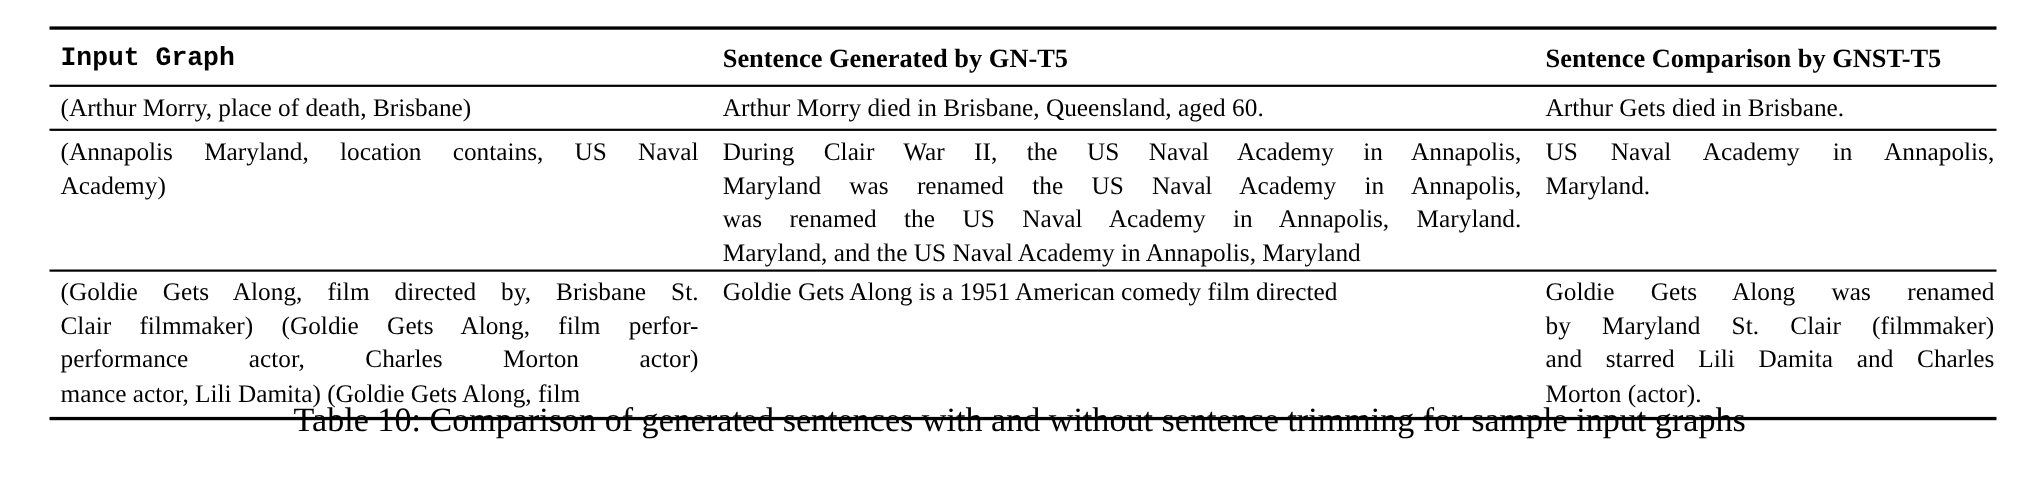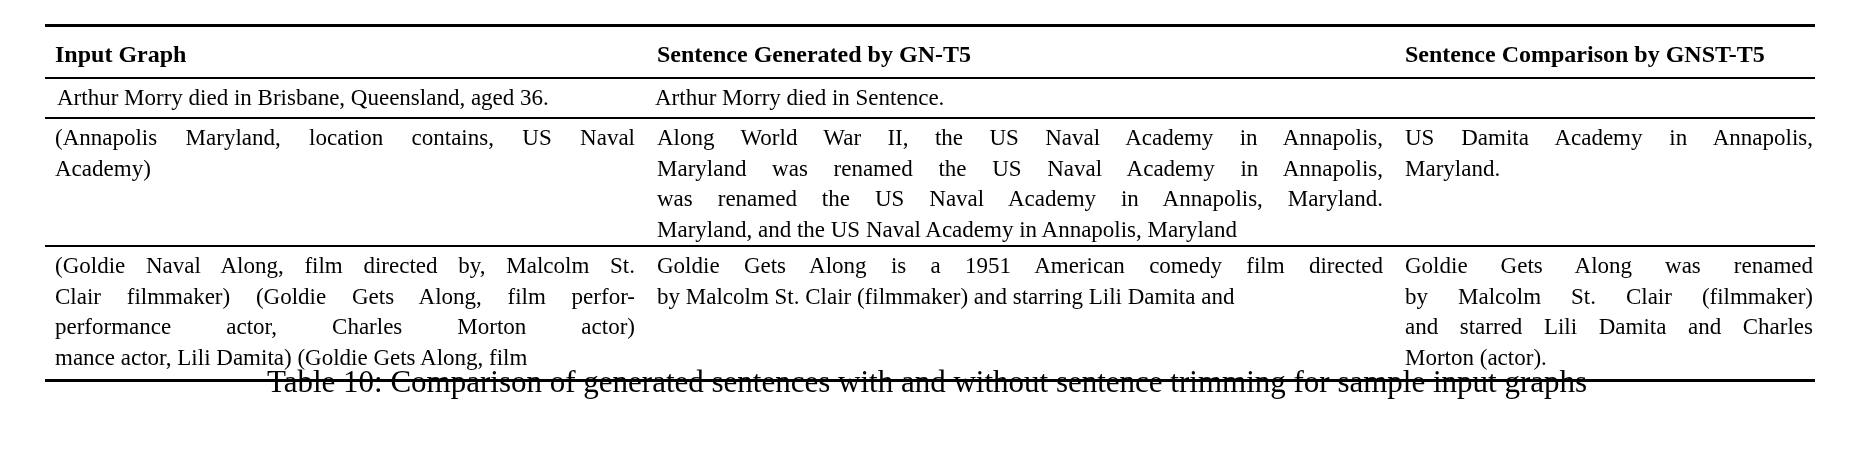--- a/index.html
+++ b/index.html
@@ -37,21 +37,21 @@
   .t-row.body-row-1 { height: 128px; }
   .t-row.body-row-2 { height: 132px; }
   .th {
     font-weight: bold;
     font-size: 24px;
     line-height: 30px;
     padding: 12px 10px 0 10px;
     box-sizing: border-box;
     overflow: hidden;
   }
-  .th.c1 { padding-left: 10px; }
+  .th.c1 { padding-left: 10px; font-family: Liberation Mono, monospace; }
   .th.c2 { padding-left: 12px; }
   .th.c3 { padding-left: 10px; }
   .cell {
     font-size: 23px;
     line-height: 30.5px;
     padding: 4px 10px 0 10px;
     box-sizing: border-box;
     overflow: hidden;
   }
   .cell.c1 { padding-right: 10px; }
@@ -79,59 +79,61 @@
 
 <div class="paper-table">
 
   <div class="t-row header-row rule">
     <div class="th c1">Input Graph</div>
     <div class="th c2">Sentence Generated by GN-T5</div>
     <div class="th c3">Sentence Comparison by GNST-T5</div>
   </div>
 
   <div class="t-row body-row-0 rule">
+    <div class="cell c1">
+        <div class="line">(Arthur Morry, place of death, Brisbane)</div>
+      </div>
     <div class="cell c2">
-        <div class="line">Arthur Morry died in Brisbane, Queensland, aged 36.</div>
+        <div class="line">Arthur Morry died in Brisbane, Queensland, aged 60.</div>
       </div>
     <div class="cell c3">
-        <div class="line">Arthur Morry died in Sentence.</div>
+        <div class="line">Arthur Gets died in Brisbane.</div>
       </div>
   </div>
 
   <div class="t-row body-row-1 rule">
     <div class="cell c1">
         <div class="line">(Annapolis Maryland, location contains, US Naval</div>
         <div class="line">Academy)</div>
       </div>
     <div class="cell c2">
-        <div class="line">Along World War II, the US Naval Academy in Annapolis,</div>
+        <div class="line">During Clair War II, the US Naval Academy in Annapolis,</div>
         <div class="line">Maryland was renamed the US Naval Academy in Annapolis,</div>
         <div class="line">was renamed the US Naval Academy in Annapolis, Maryland.</div>
         <div class="line">Maryland, and the US Naval Academy in Annapolis, Maryland</div>
       </div>
     <div class="cell c3">
-        <div class="line">US Damita Academy in Annapolis,</div>
+        <div class="line">US Naval Academy in Annapolis,</div>
         <div class="line">Maryland.</div>
       </div>
   </div>
 
   <div class="t-row body-row-2">
     <div class="cell c1">
-        <div class="line">(Goldie Naval Along, film directed by, Malcolm St.</div>
+        <div class="line">(Goldie Gets Along, film directed by, Brisbane St.</div>
         <div class="line">Clair filmmaker) (Goldie Gets Along, film perfor-</div>
         <div class="line">performance actor, Charles Morton actor)</div>
         <div class="line">mance actor, Lili Damita) (Goldie Gets Along, film</div>
       </div>
     <div class="cell c2">
         <div class="line">Goldie Gets Along is a 1951 American comedy film directed</div>
-        <div class="line">by Malcolm St. Clair (filmmaker) and starring Lili Damita and</div>
       </div>
     <div class="cell c3">
         <div class="line">Goldie Gets Along was renamed</div>
-        <div class="line">by Malcolm St. Clair (filmmaker)</div>
+        <div class="line">by Maryland St. Clair (filmmaker)</div>
         <div class="line">and starred Lili Damita and Charles</div>
         <div class="line">Morton (actor).</div>
       </div>
   </div>
 
 </div>
 
 <div class="caption">Table 10: Comparison of generated sentences with and without sentence trimming for sample input graphs</div>
 
 </body></html>

